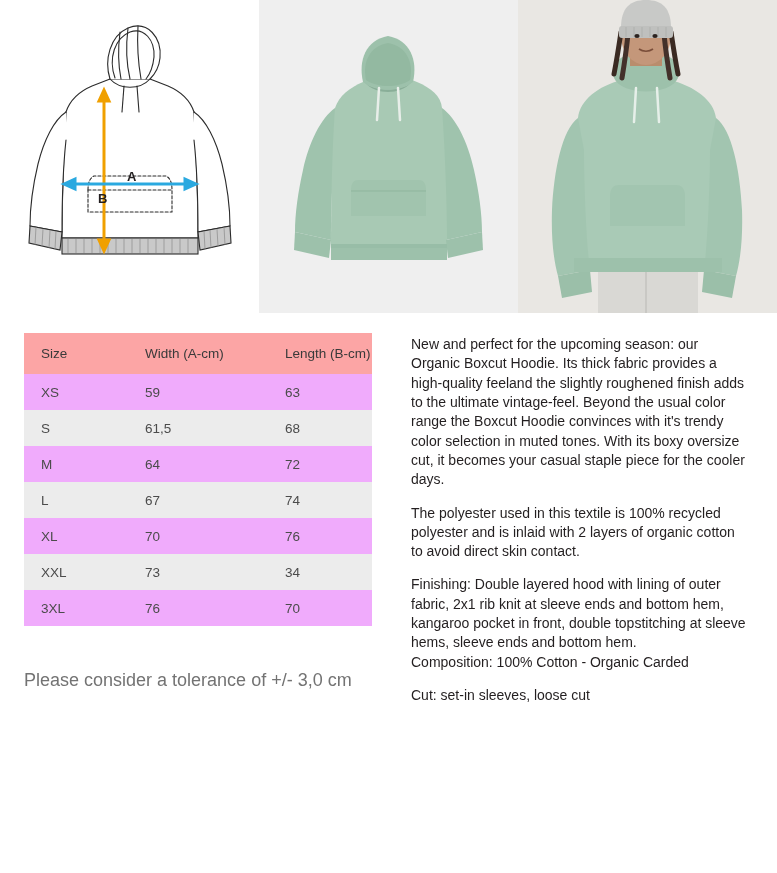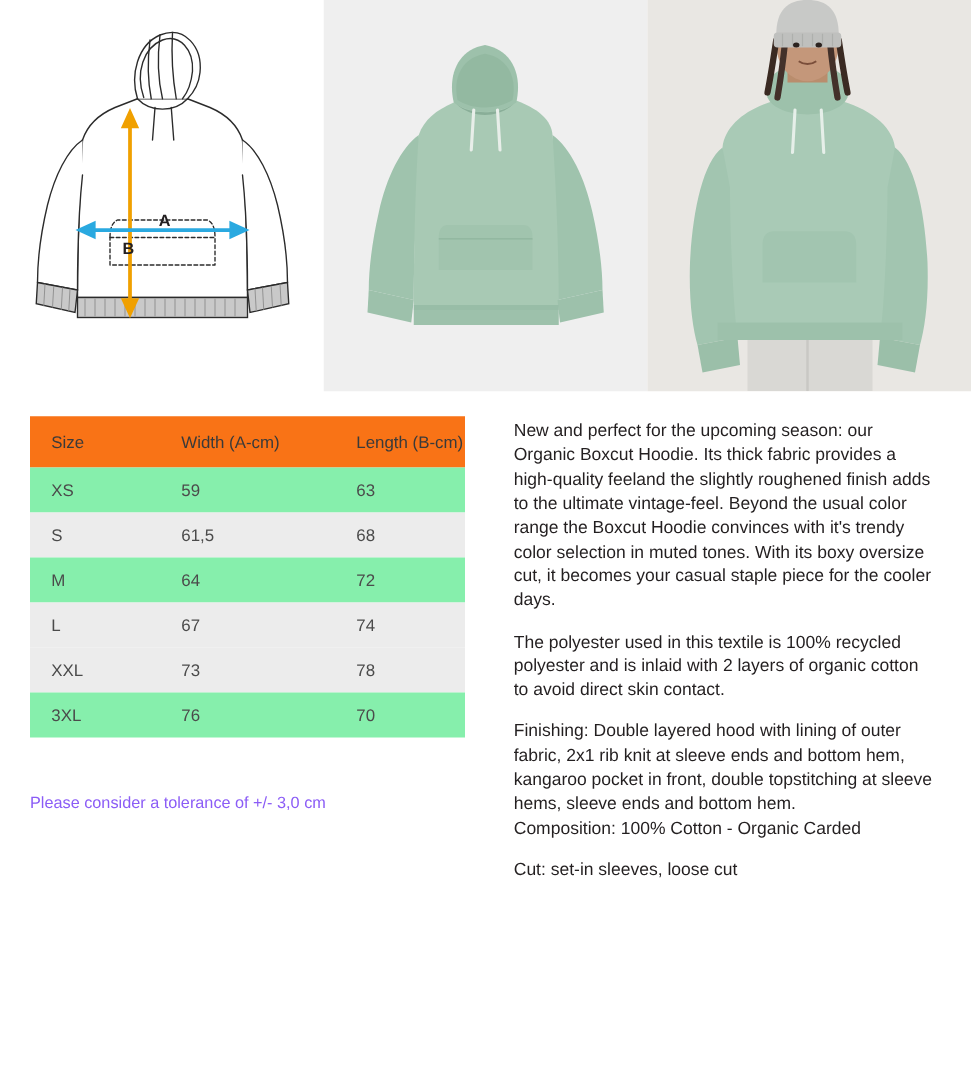--- a/index.html
+++ b/index.html
@@ -72,31 +72,31 @@
     padding: 10.5px 0 10.5px 17px;
     font-weight: normal;
     color: #4b4b4b;
   }
   table.size-table th {
     font-size: 13.5px;
     color: #3a3a3a;
     padding-top: 13px;
     padding-bottom: 13px;
   }
-  table.size-table thead tr { background: #f97316; }
-  table.size-table tbody tr.odd { background: #86efac; }
+  table.size-table thead tr { background: #fca5a5; }
+  table.size-table tbody tr.odd { background: #f0abfc; }
   table.size-table tbody tr.even { background: #ececec; }
   .col-size { width: 104px; }
   .col-width { width: 140px; }
   .col-length { width: 104px; }
 
   .tolerance {
     margin-top: 44px;
-    font-size: 13px;
-    color: #8b5cf6;
+    font-size: 18px;
+    color: #737373;
     padding-left: 0px;
   }
 
   
   .right-col p {
     margin: 0 0 14px 0;
     font-size: 14px;
     line-height: 1.38;
     color: #231f20;
     text-align: left;
@@ -301,24 +301,29 @@
         <tr class="odd">
           <td>M</td>
           <td>64</td>
           <td>72</td>
         </tr>
         <tr class="even">
           <td>L</td>
           <td>67</td>
           <td>74</td>
         </tr>
+        <tr class="odd">
+          <td>XL</td>
+          <td>70</td>
+          <td>76</td>
+        </tr>
         <tr class="even">
           <td>XXL</td>
           <td>73</td>
-          <td>78</td>
+          <td>34</td>
         </tr>
         <tr class="odd">
           <td>3XL</td>
           <td>76</td>
           <td>70</td>
         </tr>
       </tbody>
     </table>
 
     <div class="tolerance">Please consider a tolerance of +/- 3,0 cm</div>

